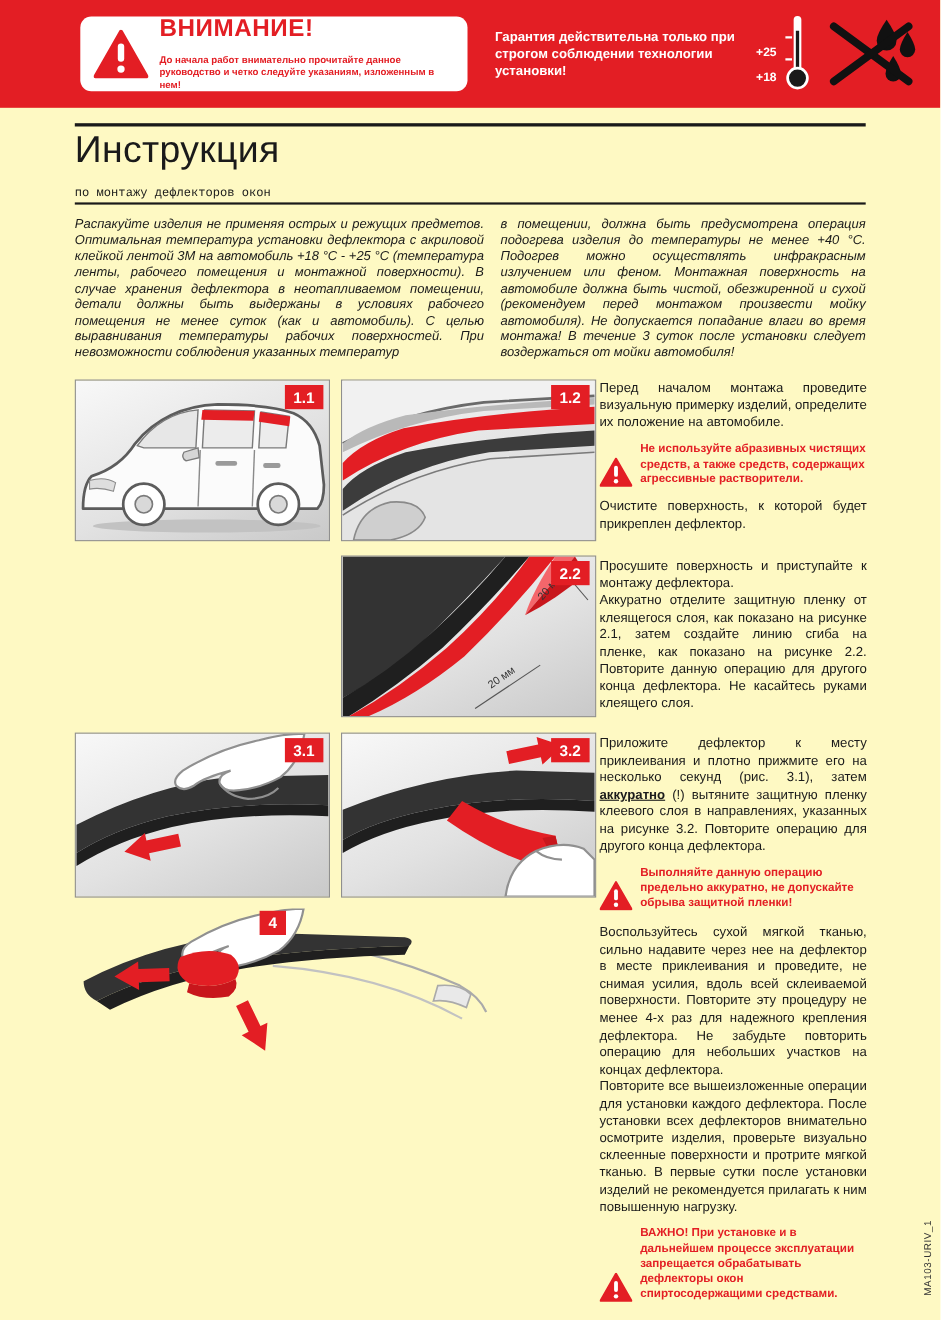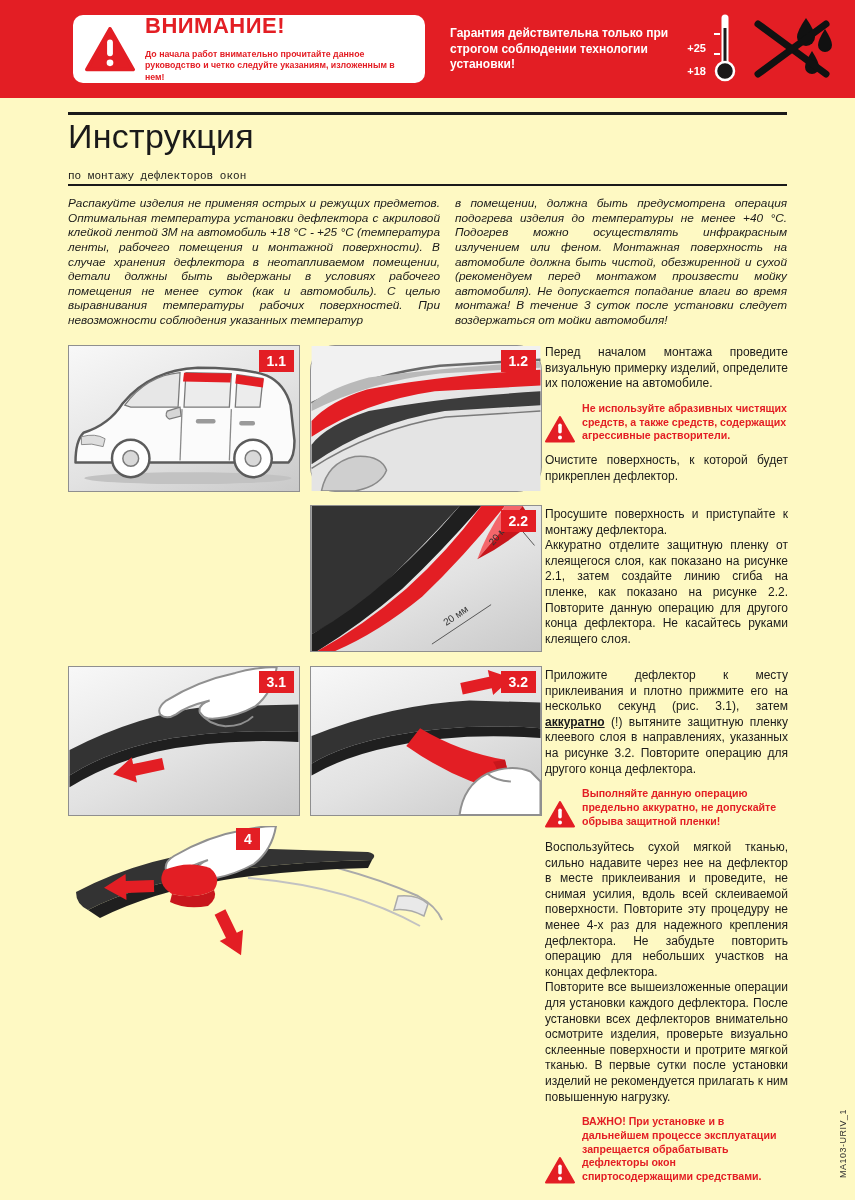--- a/index.html
+++ b/index.html
@@ -127,21 +127,21 @@
       <path d="M112 62 l-13 4 q-3 5 2 8 l12 -3 Z" fill="#d6d6d6" stroke="#7a7a7a" stroke-width="1.2"></path>
       <path d="M12 92 q14 -4 24 2 l-2 8 q-12 -4 -22 -2 Z" fill="#dedede" stroke="#8a8a8a" stroke-width="1"></path>
       <circle cx="62" cy="114" r="19" fill="#ffffff" stroke="#5c5c5c" stroke-width="2.5"></circle>
       <circle cx="62" cy="114" r="8" fill="#d9d9d9" stroke="#7a7a7a" stroke-width="1.5"></circle>
       <circle cx="186" cy="114" r="19" fill="#ffffff" stroke="#5c5c5c" stroke-width="2.5"></circle>
       <circle cx="186" cy="114" r="8" fill="#d9d9d9" stroke="#7a7a7a" stroke-width="1.5"></circle>
     </svg>
     <div class="fig-badge">1.1</div>
   </div>
 
-  <div class="fig" style="left:310px; top:345px; width:232px; height:147px;border-radius:25px;">
+  <div class="fig" style="left:310px; top:345px; width:232px; height:147px;">
     <svg viewBox="0 0 232 147">
       <path d="M0 58 Q60 28 130 20 L232 14 L232 0 L0 0 Z" fill="#f1f1f1"></path>
       <path d="M0 58 Q60 28 130 20 L232 14" fill="none" stroke="#6a6a6a" stroke-width="2.5"></path>
       <path d="M0 66 Q60 36 130 28 L232 22 L232 16 Q130 22 58 32 Q20 42 0 58 Z" fill="#b9b9b9"></path>
       <path d="M0 92 Q55 56 125 46 L232 40 L232 24 Q128 30 56 44 Q18 56 0 76 Z" fill="#e31e24"></path>
       <path d="M0 120 Q60 78 135 66 L232 60 L232 46 Q130 52 58 66 Q16 80 0 100 Z" fill="#3c3c3c"></path>
       <path d="M0 147 L0 124 Q62 84 136 72 L232 66 L232 147 Z" fill="#e4e4e4"></path>
       <path d="M0 124 Q62 84 136 72 L232 66" fill="none" stroke="#7a7a7a" stroke-width="1.5"></path>
       <path d="M10 147 Q16 118 44 112 Q70 110 76 126 Q70 142 44 147 Z" fill="#cfcfcf" stroke="#8a8a8a" stroke-width="1.5"></path>
     </svg>

